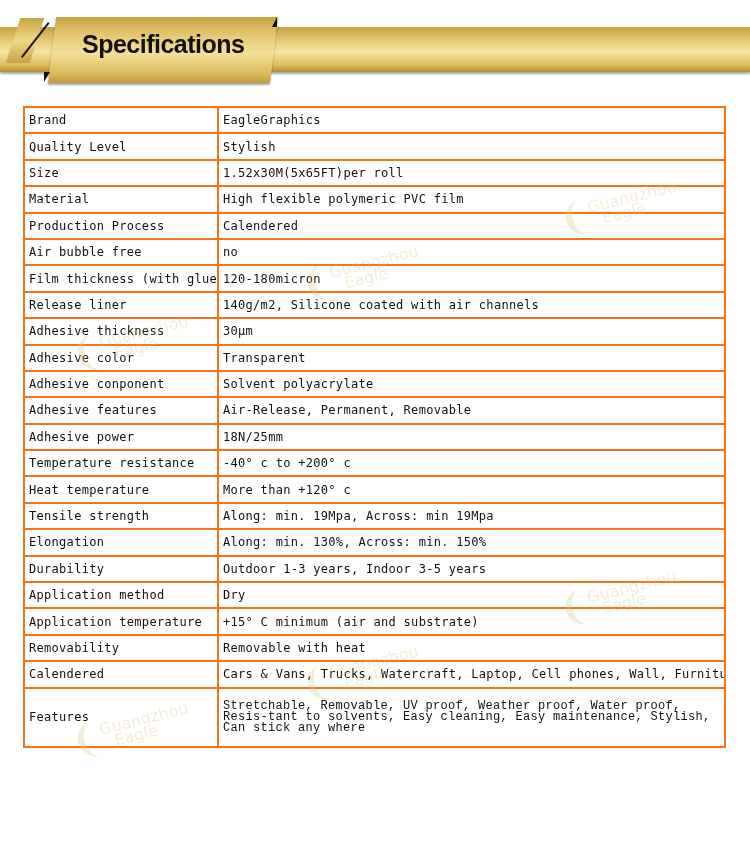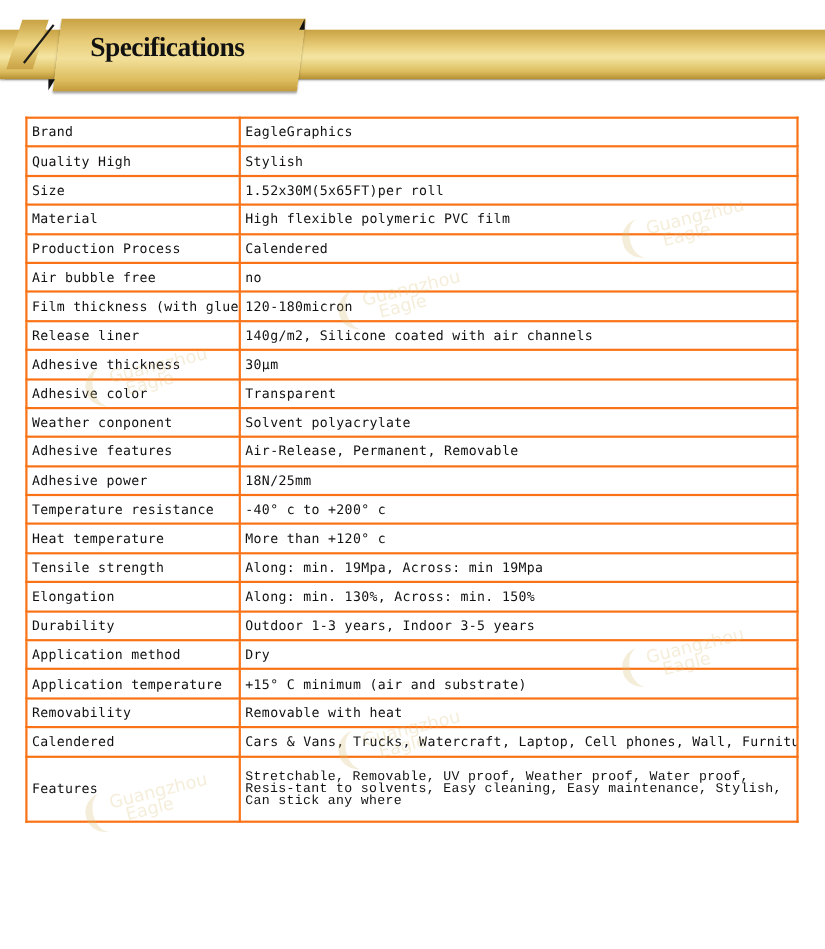--- a/index.html
+++ b/index.html
@@ -29,21 +29,21 @@
   .banner-notch-top {
     position: absolute; left: 272px; top: 17px; width: 0; height: 0;
     border-left: 5px solid transparent; border-bottom: 10px solid #111;
   }
   .banner-notch-bottom {
     position: absolute; left: 44px; top: 72px; width: 0; height: 0;
     border-right: 6px solid transparent; border-top: 10px solid #111;
   }
   .banner-title {
     position: absolute; left: 82px; top: 30px;
-    font-family: Liberation Serif, serif; font-weight: bold; font-size: 25px;
+    font-family: Liberation Sans, sans-serif; font-weight: bold; font-size: 25px;
     color: #111; letter-spacing: -0.5px;
   }
 
   .watermark {
     position: absolute; pointer-events: none;
     font-family: "DejaVu Sans", sans-serif; color: rgba(214,190,120,0.28);
     font-size: 16px; line-height: 14px; transform: rotate(-14deg);
   }
   .watermark .swoosh {
     position: absolute; left: -24px; top: -4px; width: 30px; height: 36px;
@@ -77,21 +77,21 @@
   <div class="banner-title">Specifications</div>
 </div>
 
 <table class="spec">
   <tbody id="spec-body">
       <tr>
         <td class="label">Brand</td>
         <td>EagleGraphics</td>
       </tr>
       <tr>
-        <td class="label">Quality High</td>
+        <td class="label">Quality Level</td>
         <td>Stylish</td>
       </tr>
       <tr>
         <td class="label">Size</td>
         <td>1.52x30M(5x65FT)per roll</td>
       </tr>
       <tr>
         <td class="label">Material</td>
         <td>High flexible polymeric PVC film</td>
       </tr>
@@ -113,21 +113,21 @@
       </tr>
       <tr>
         <td class="label">Adhesive thickness</td>
         <td>30μm</td>
       </tr>
       <tr>
         <td class="label">Adhesive color</td>
         <td>Transparent</td>
       </tr>
       <tr>
-        <td class="label">Weather conponent</td>
+        <td class="label">Adhesive conponent</td>
         <td>Solvent polyacrylate</td>
       </tr>
       <tr>
         <td class="label">Adhesive features</td>
         <td>Air-Release, Permanent, Removable</td>
       </tr>
       <tr>
         <td class="label">Adhesive power</td>
         <td>18N/25mm</td>
       </tr>

